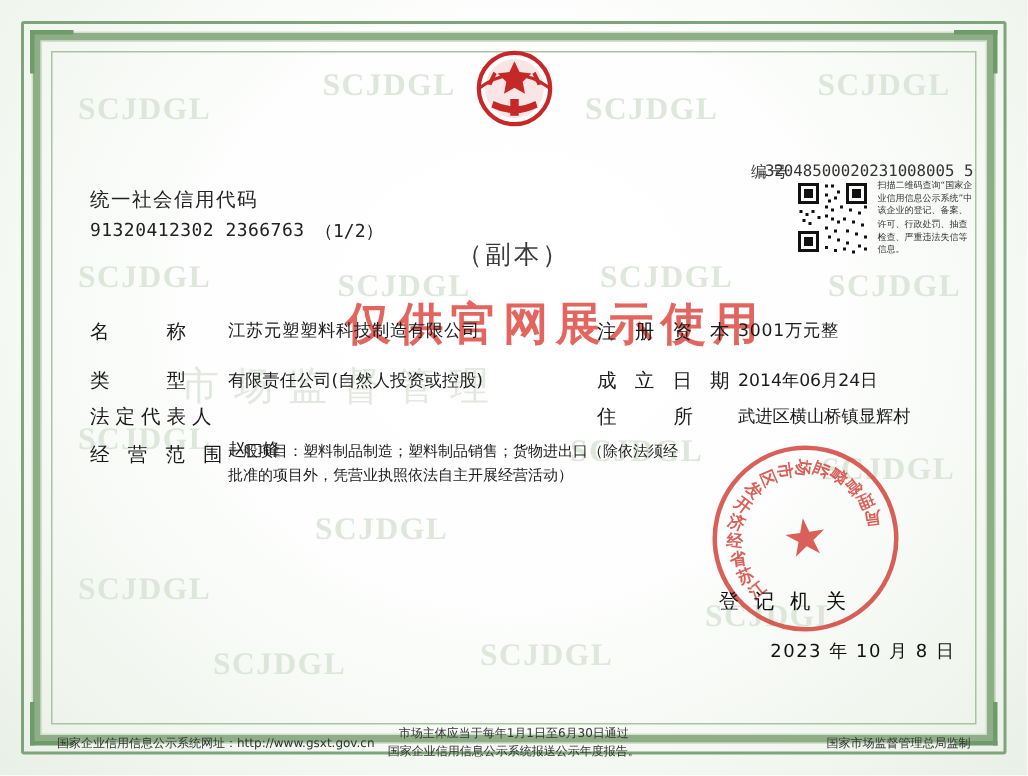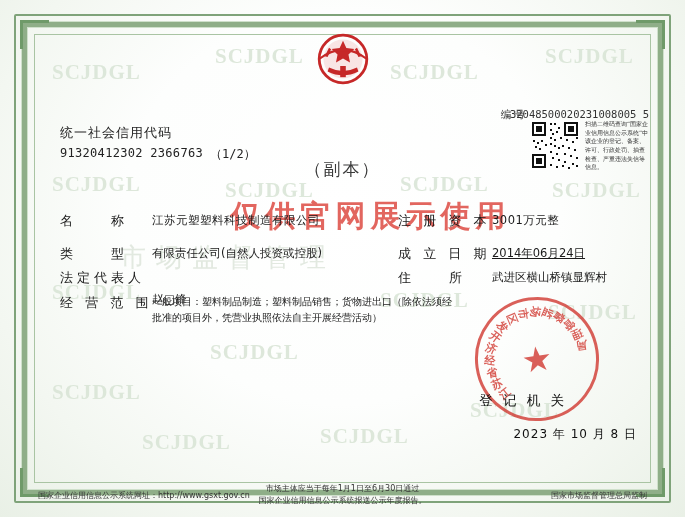--- a/index.html
+++ b/index.html
@@ -298,21 +298,21 @@
   <div class="field-label" style="left:60px;top:245px;">类　　型</div>
   <div class="field-value" style="left:152px;top:246px;">有限责任公司(自然人投资或控股)</div>
 
   <div class="field-label" style="left:60px;top:269px;">法定代表人</div>
   <div class="field-value blur" style="left:152px;top:270px;margin-top:22px;">赵□锋</div>
 
   <div class="field-label" style="left:398px;top:212px;">注 册 资 本</div>
   <div class="field-value blur" style="left:492px;top:213px;">3001万元整</div>
 
   <div class="field-label" style="left:398px;top:245px;">成 立 日 期</div>
-  <div class="field-value" style="left:492px;top:246px;text-decoration:underline;">2014年06月24日</div>
+  <div class="field-value" style="left:492px;top:246px;">2014年06月24日</div>
 
   <div class="field-label" style="left:398px;top:269px;">住　　所</div>
   <div class="field-value" style="left:492px;top:270px;">武进区横山桥镇显辉村</div>
 
   <div class="field-label" style="left:60px;top:294px;text-align:right;">经 营 范 围</div>
   <div class="scope-value">一般项目：塑料制品制造；塑料制品销售；货物进出口（除依法须经批准的项目外，凭营业执照依法自主开展经营活动）</div>
 
   <div class="stamp">
     <div class="star">★</div>
     <div class="stamp-text">

